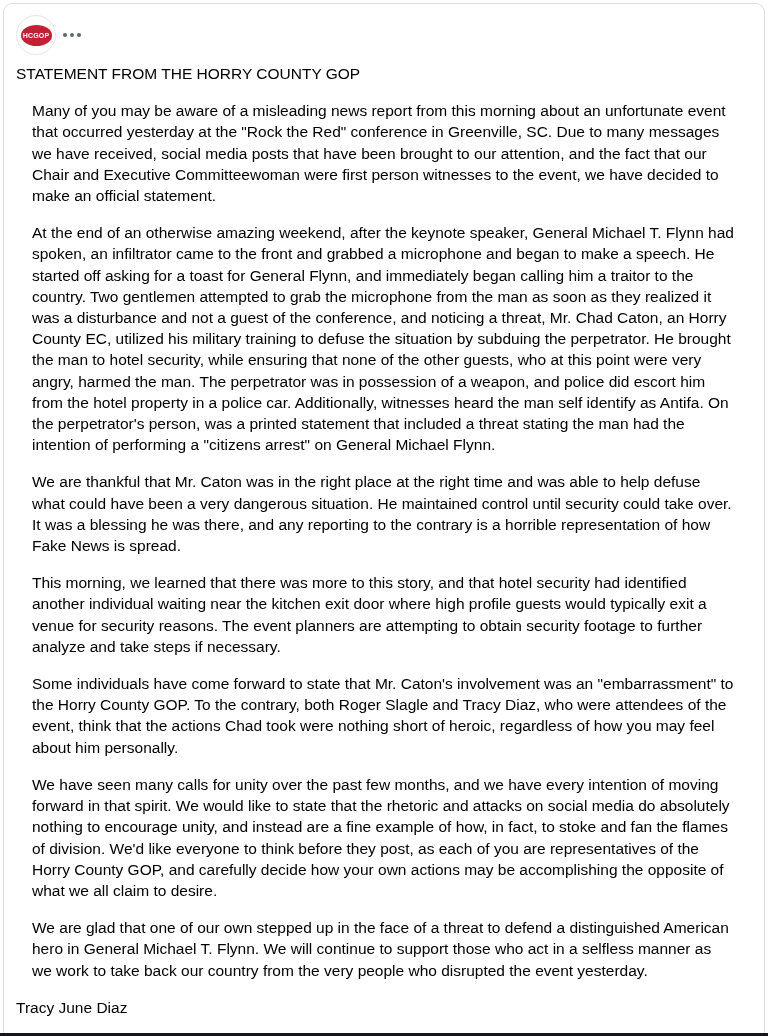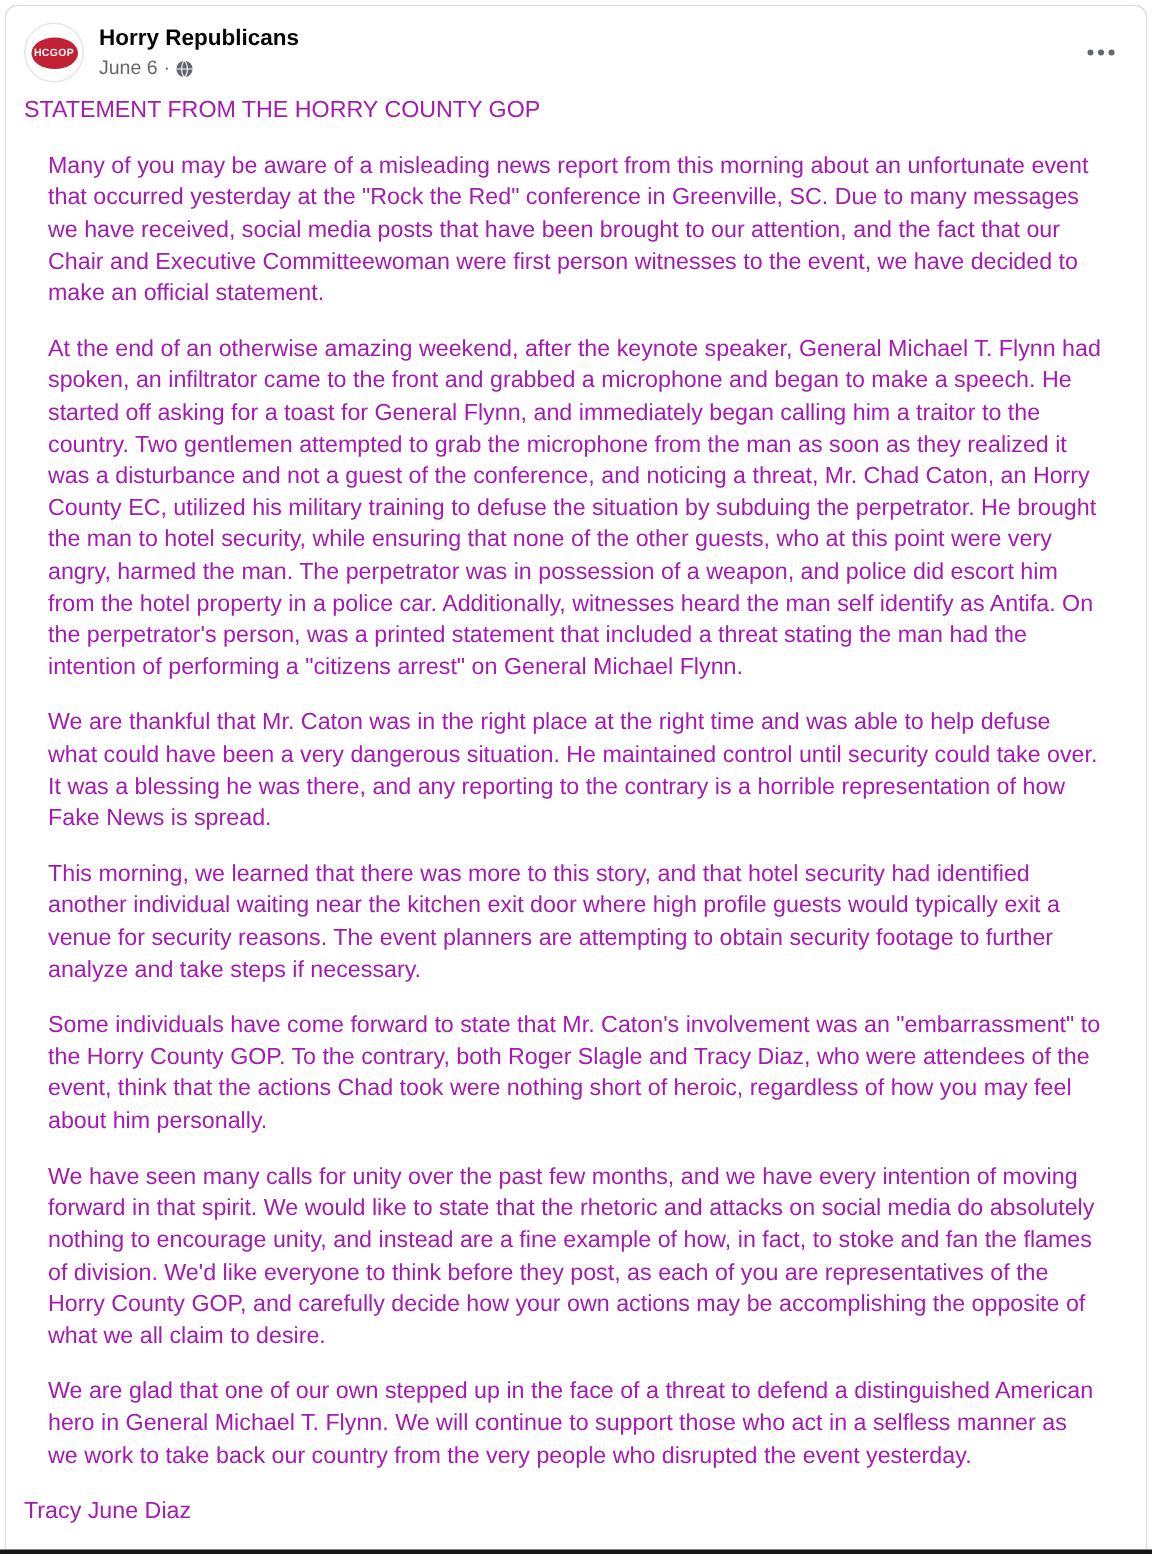--- a/index.html
+++ b/index.html
@@ -73,21 +73,21 @@
   }
   .ellipsis-icon { display: flex; gap: 3px; }
   .ellipsis-icon i {
     width: 4px; height: 4px;
     border-radius: 50%;
     background: #606770;
     display: block;
   }
   .post-body {
     padding: 4px 14px 0 12px;
-    color: #a21caf;
+    color: #000000;
     font-size: 15.5px;
     line-height: 21.2px;
   }
   .block { margin-bottom: 10px; }
   .para { margin: 16px; }
   .signatures { margin-top: 10px; }
   .bottom-edge {
     position: absolute;
     left: 0; right: 0; bottom: 0;
     height: 3px;
@@ -96,33 +96,20 @@
 </style>
 </head>
 <body>
 
 <div class="post-card">
 
   <div class="post-header">
     <div class="avatar">
       <div class="avatar-oval">
         <span>HCGOP</span>
-      </div>
-    </div>
-    <div class="header-meta">
-      <a class="page-name">Horry Republicans</a>
-      <div class="sub-line">
-        <a class="timestamp">June 6</a>
-        <span class="dot-sep">·</span>
-        <span class="globe-icon">
-          <svg width="12" height="12" viewBox="0 0 16 16">
-            <circle cx="8" cy="8" r="7.2" fill="#606770"></circle>
-            <path d="M0.8 8 H15.2 M8 0.8 C4.6 3.6 4.6 12.4 8 15.2 M8 0.8 C11.4 3.6 11.4 12.4 8 15.2" stroke="#ffffff" stroke-width="1" fill="none"></path>
-          </svg>
-        </span>
       </div>
     </div>
     <button class="options-btn">
       <span class="ellipsis-icon">
           <i></i>
           <i></i>
           <i></i>
         </span>
     </button>
   </div>

